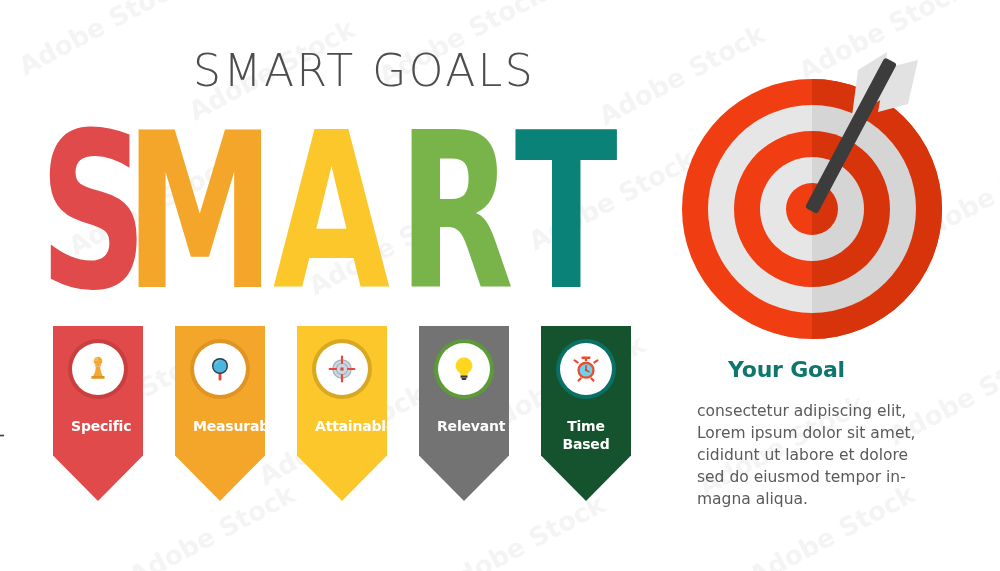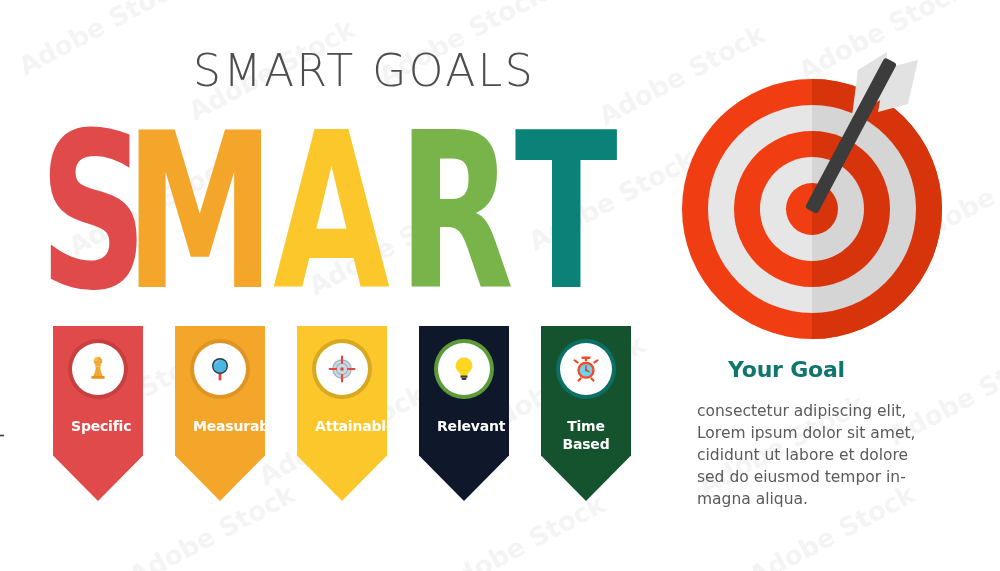--- a/index.html
+++ b/index.html
@@ -245,21 +245,21 @@
             <line x1="15" y1="21" x2="15" y2="27.4"></line>
             <line x1="2.6" y1="15" x2="9" y2="15"></line>
             <line x1="21" y1="15" x2="27.4" y2="15"></line>
           </g>
           <circle cx="15" cy="15" r="1.5" fill="#e8453c"></circle>
         </svg>
       </div>
       <div class="rlabel">Attainable</div>
     </div>
 
-    <div class="ribbon" id="ribbon-3" style="left: 366px; background: #0f172a;">
+    <div class="ribbon" id="ribbon-3" style="left: 366px; background: #737373;">
       <div class="badge" style="box-shadow: rgb(93, 154, 56) 0px 0px 0px 4px;">
         <svg width="30" height="30" viewBox="0 0 30 30">
           <path d="M15 3.4a8.3 8.3 0 0 0-5 14.9c.9.7 1.4 1.6 1.4 2.6v1h7.2v-1c0-1 .5-1.9 1.4-2.6A8.3 8.3 0 0 0 15 3.4z" fill="#ffd61f"></path>
           <path d="M11.4 7.2a5.5 5.5 0 0 1 4.2-2.3c-2.6.3-4.8 2.2-5.4 4.8a5.5 5.5 0 0 1 1.2-2.5z" fill="#ffeb8a"></path>
           <rect x="11.5" y="21.4" width="7" height="2.3" rx="0.5" fill="#3c3c3c"></rect>
           <path d="M12.4 23.9h5.2l-.7 2.2h-3.8z" fill="#3c3c3c"></path>
         </svg>
       </div>
       <div class="rlabel">Relevant</div>
     </div>

